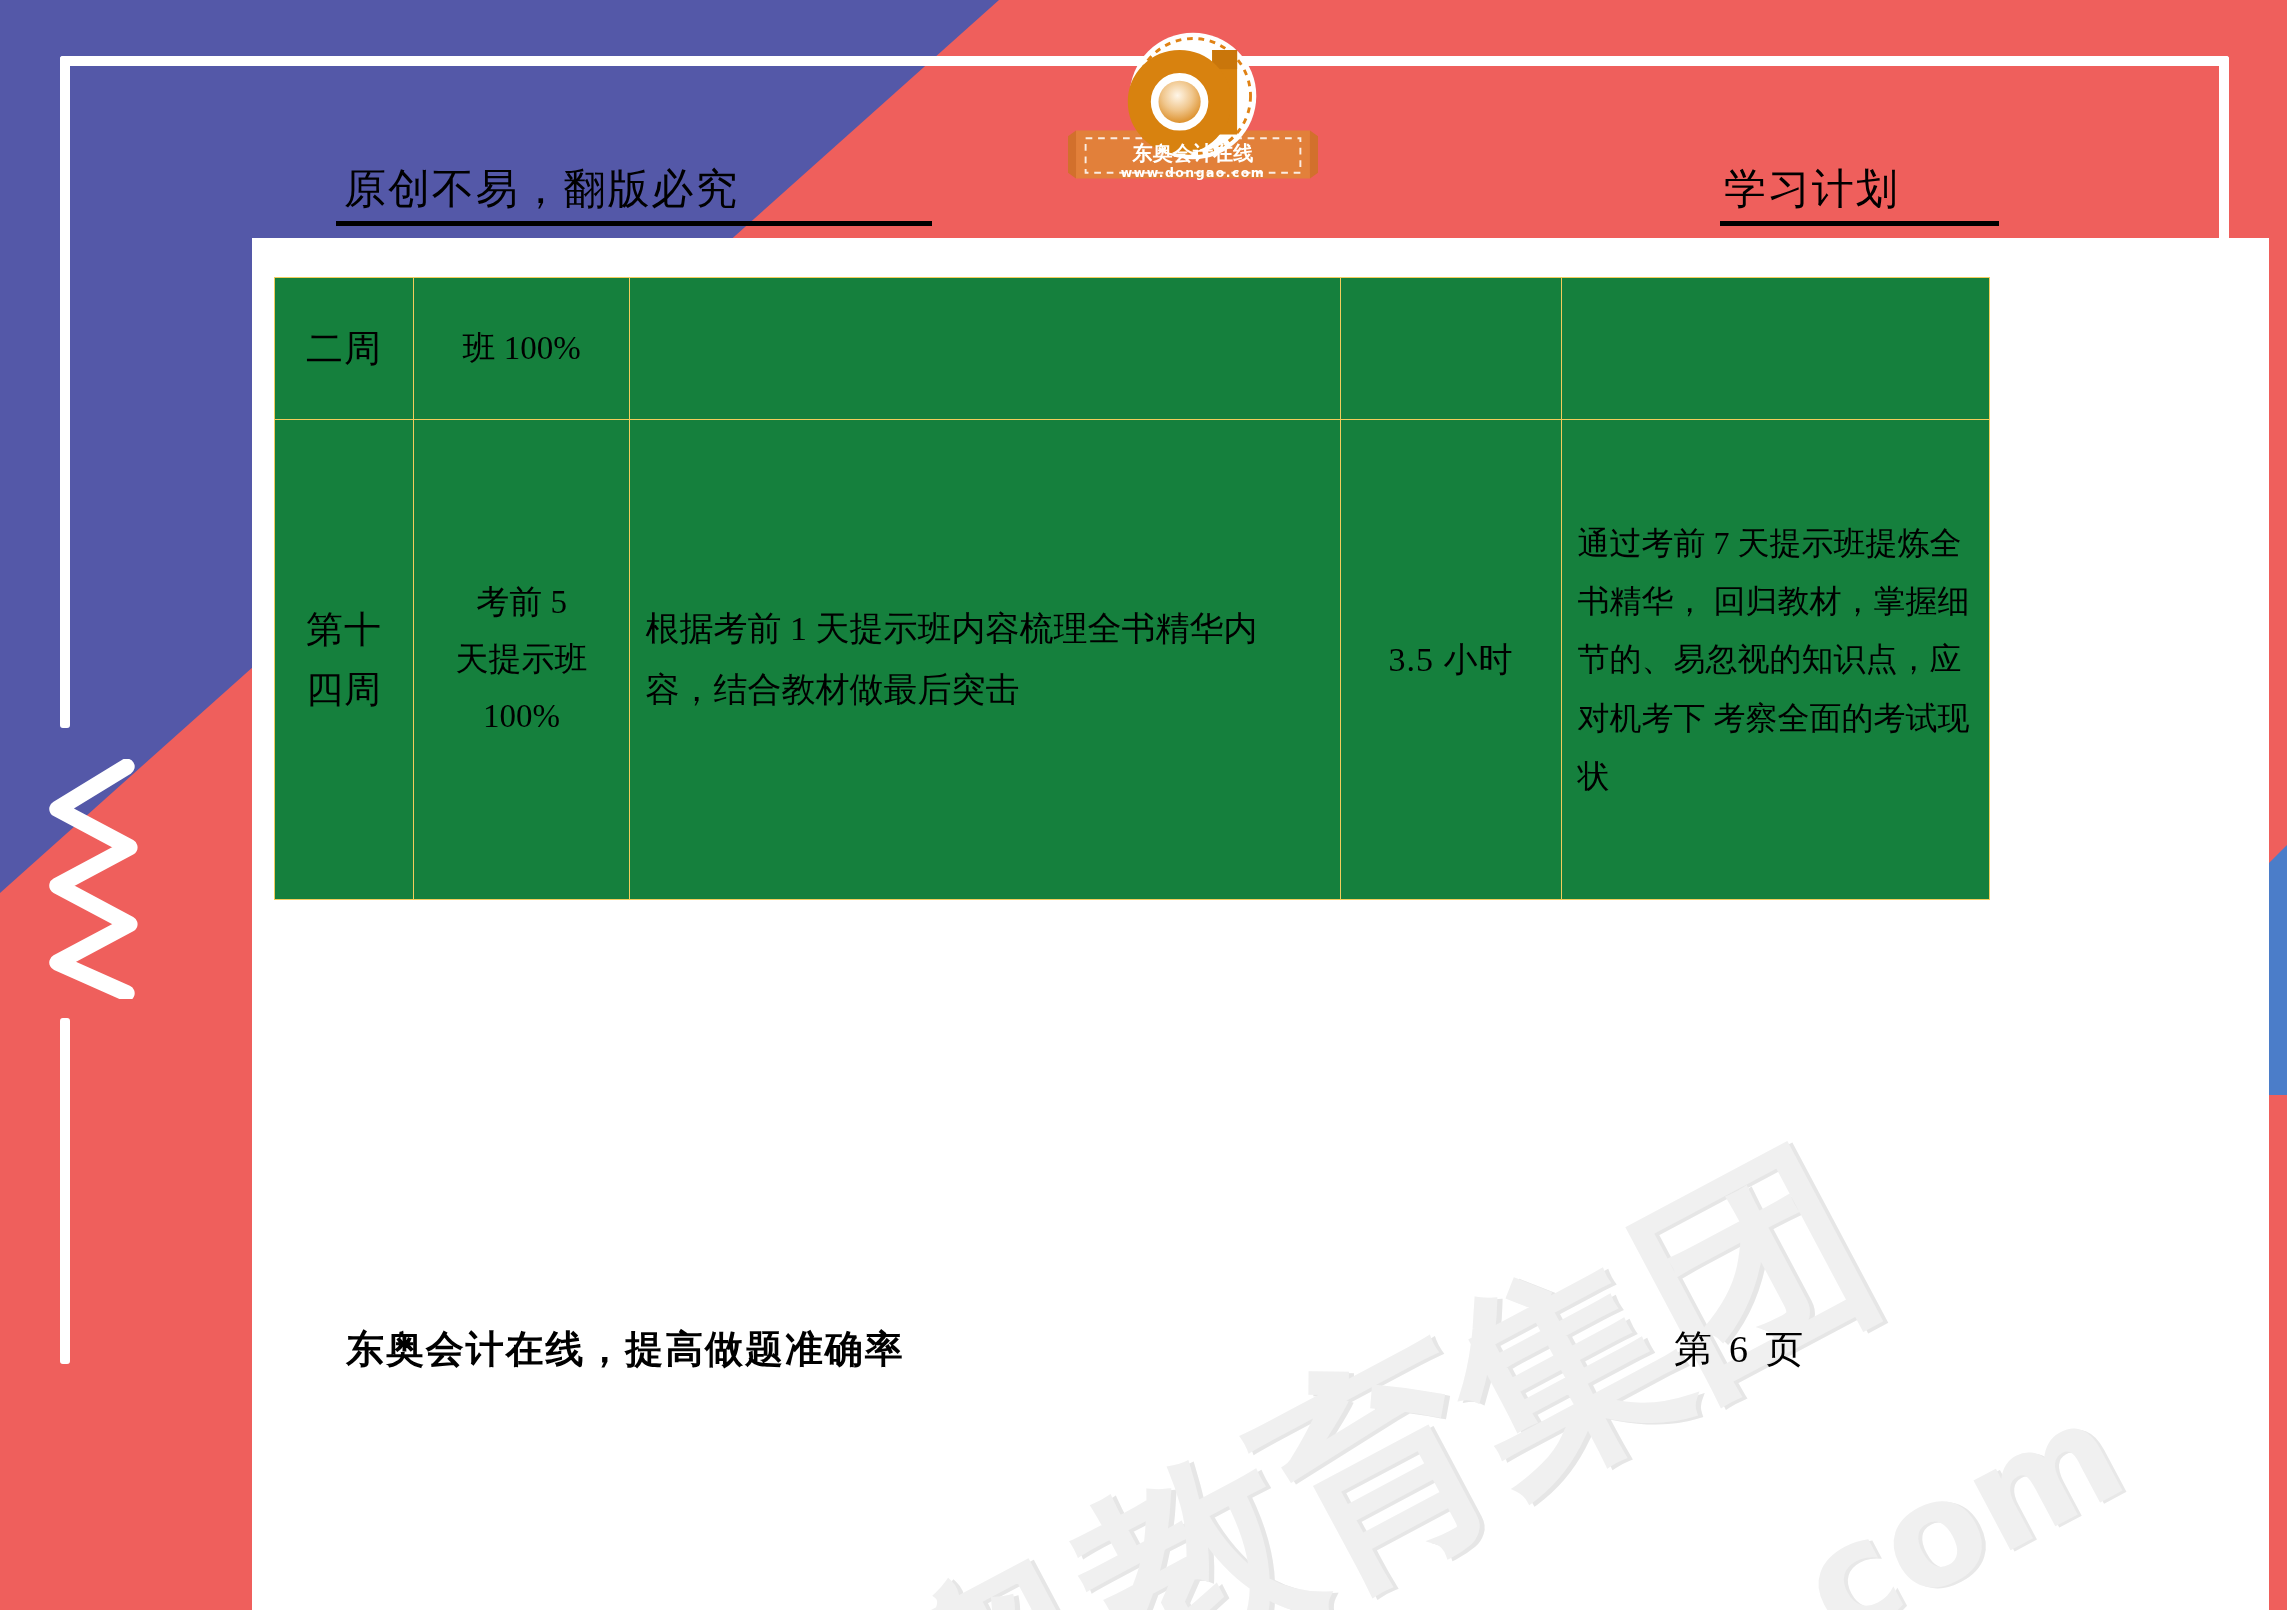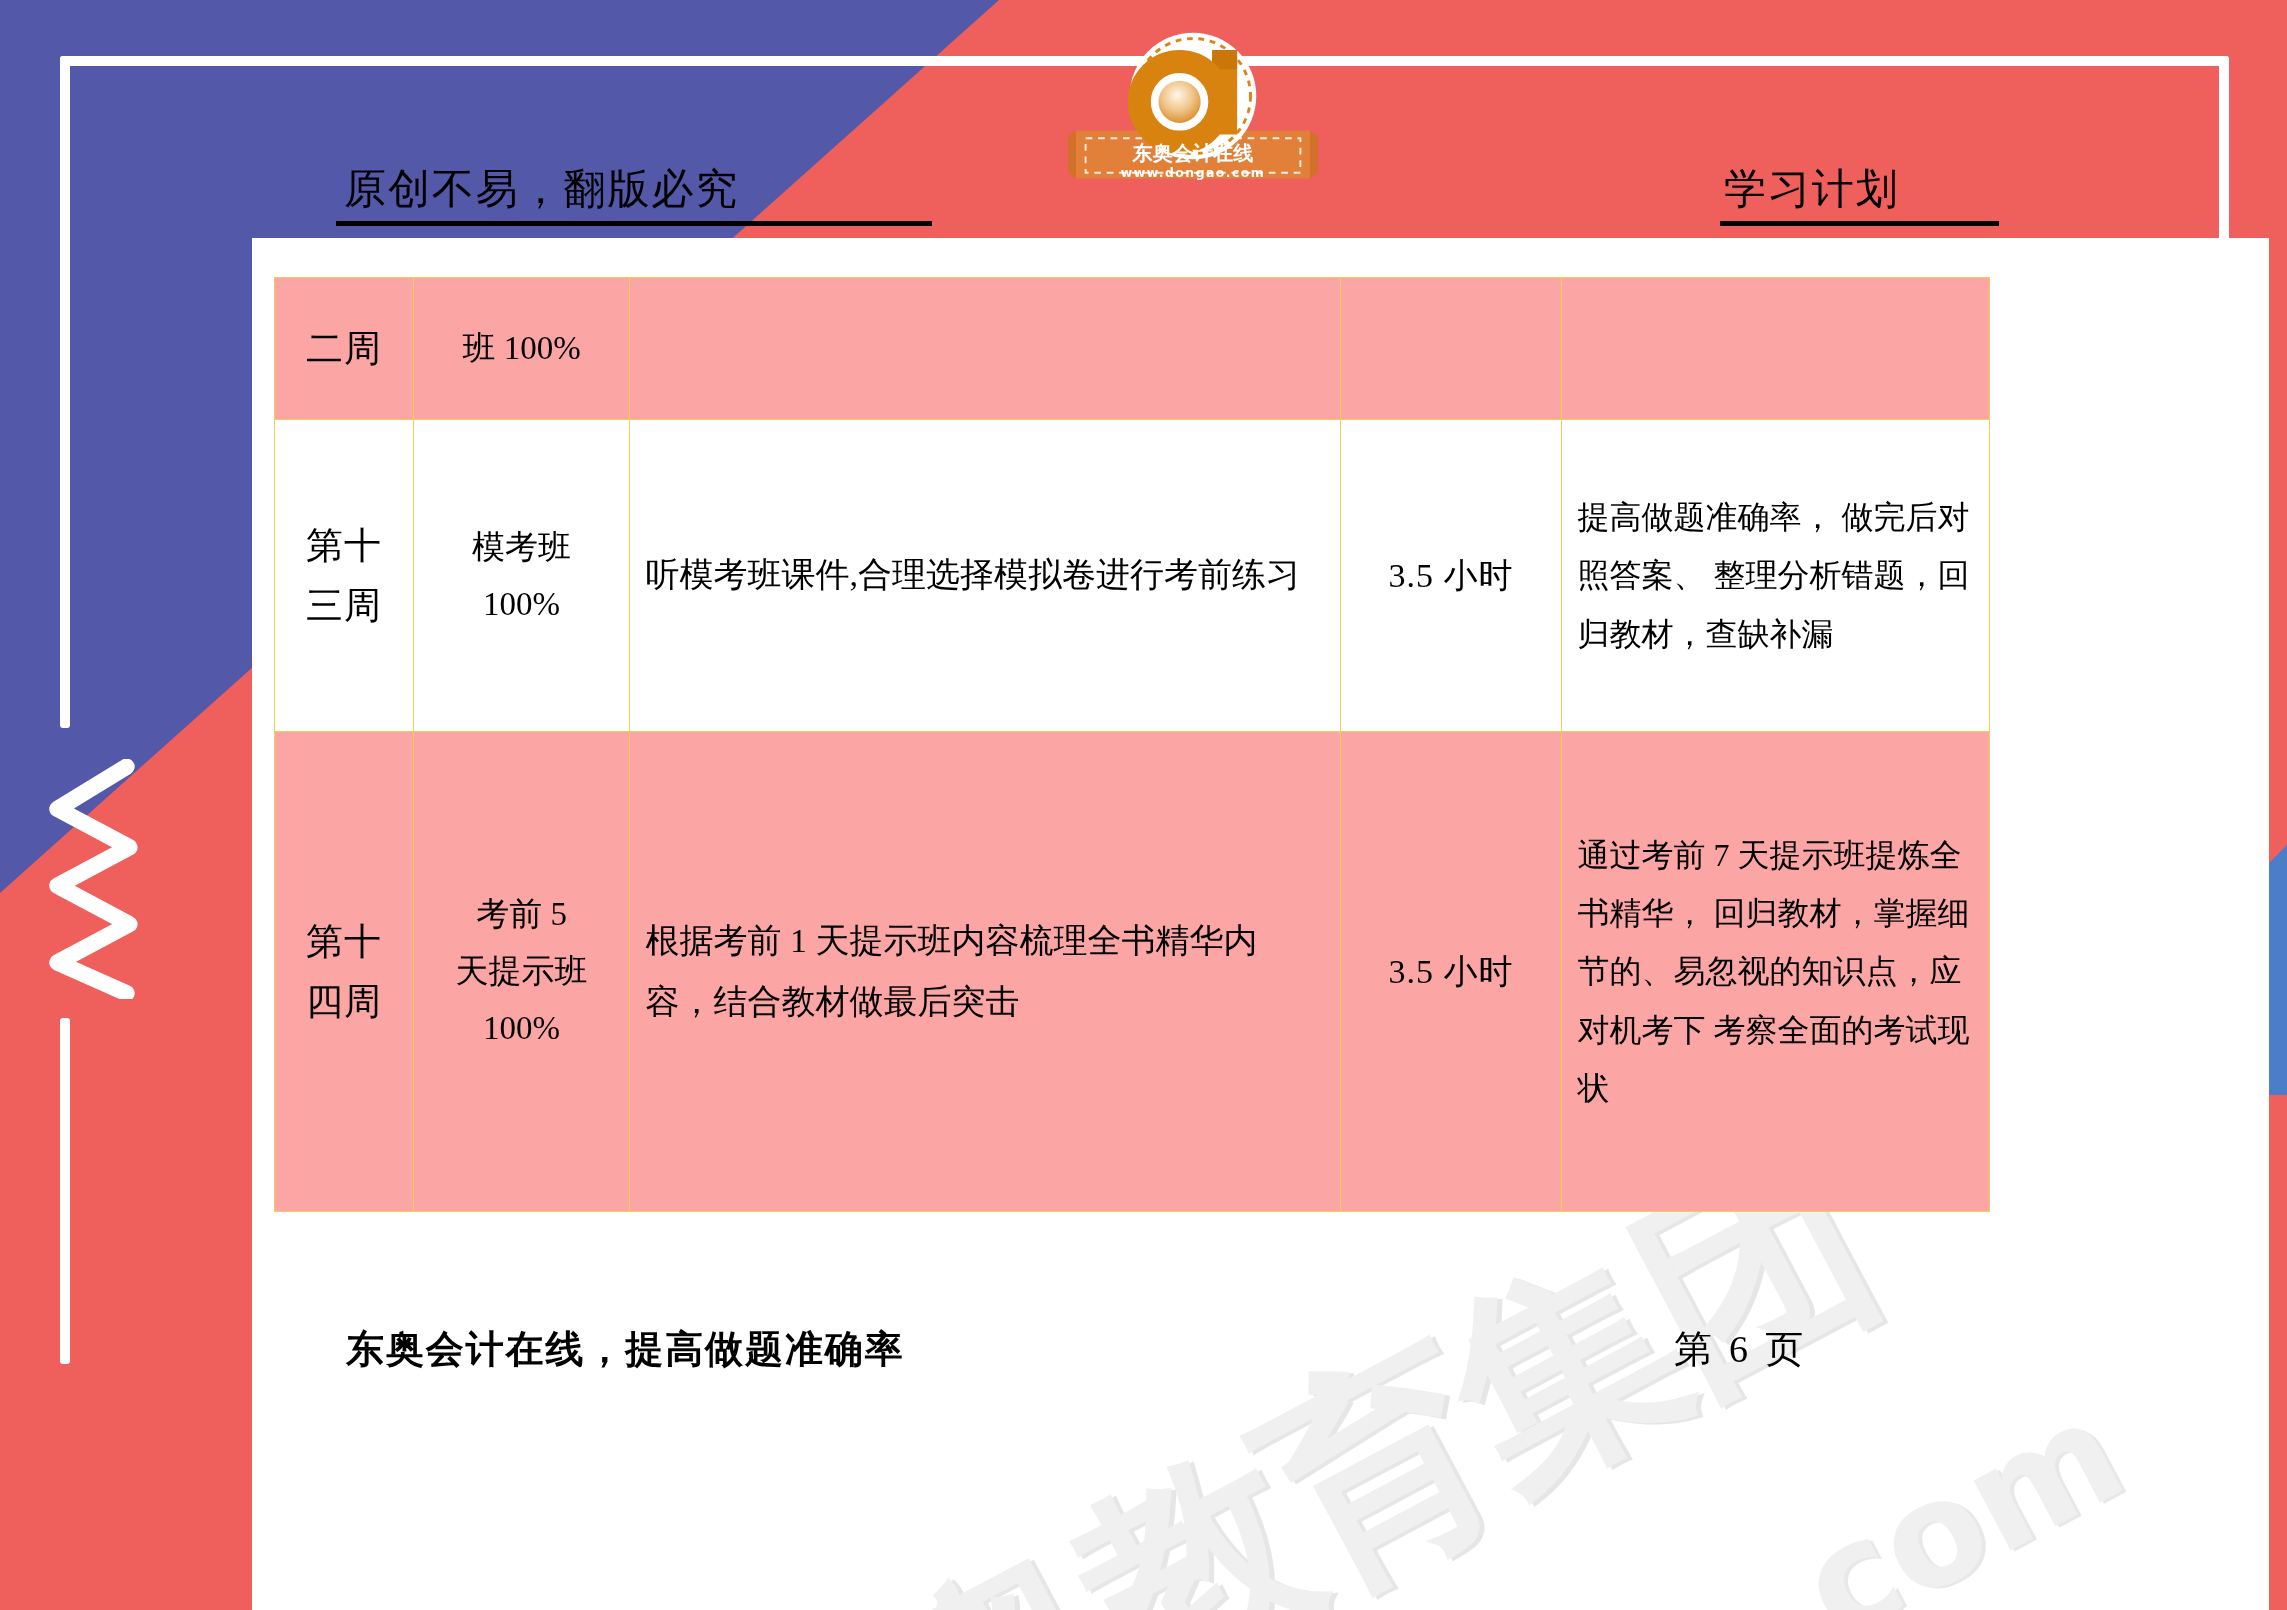--- a/index.html
+++ b/index.html
@@ -122,21 +122,21 @@
     color:#000;
     font-family:"Liberation Serif","DejaVu Serif",serif;
     padding:9.6px 15.4px;
   }
   .col-week    { width:139px; }
   .col-course  { width:216px;margin-top:47px; }
   .col-content { width:711px; }
   .col-time    { width:221px; }
   .col-note    { width:428px; }
 
-  tr.tint td { background:#fca5a5; }
+  tr.tint td { background:#15803d; }
   tr.plain td { background:#ffffff; }
 
   .cell-week {
     text-align:center;
     font-size:37px;
     line-height:1.62;
     letter-spacing:1px;
     word-break:break-all;
   }
   .cell-course {
@@ -245,27 +245,20 @@
   </div>
 
   <table class="plan">
     <tbody>
       <tr class="tint r1">
         <td class="col-week cell-week">二周</td>
         <td class="col-course cell-course">班 100%</td>
         <td class="col-content cell-content"></td>
         <td class="col-time cell-time"></td>
         <td class="col-note cell-note"></td>
-      </tr>
-      <tr class="plain r2">
-        <td class="col-week cell-week">第十三周</td>
-        <td class="col-course cell-course">模考班<br>100%</td>
-        <td class="col-content cell-content">听模考班课件,合理选择模拟卷进行考前练习</td>
-        <td class="col-time cell-time">3.5 小时</td>
-        <td class="col-note cell-note">提高做题准确率， 做完后对照答案、 整理分析错题，回归教材，查缺补漏</td>
       </tr>
       <tr class="tint r3">
         <td class="col-week cell-week">第十四周</td>
         <td class="col-course cell-course">考前 5<br>天提示班<br>100%</td>
         <td class="col-content cell-content">根据考前 1 天提示班内容梳理全书精华内容，结合教材做最后突击</td>
         <td class="col-time cell-time">3.5 小时</td>
         <td class="col-note cell-note">通过考前 7 天提示班提炼全书精华， 回归教材，掌握细 节的、易忽视的知识点，应对机考下 考察全面的考试现状</td>
       </tr>
     </tbody>
   </table>

